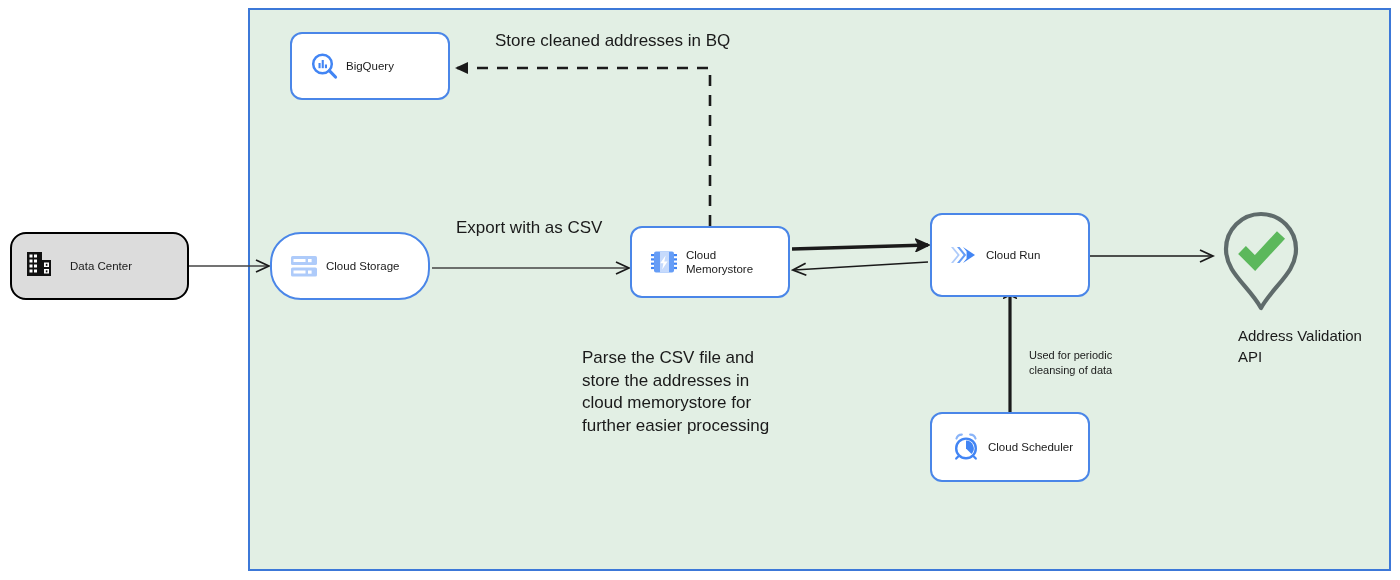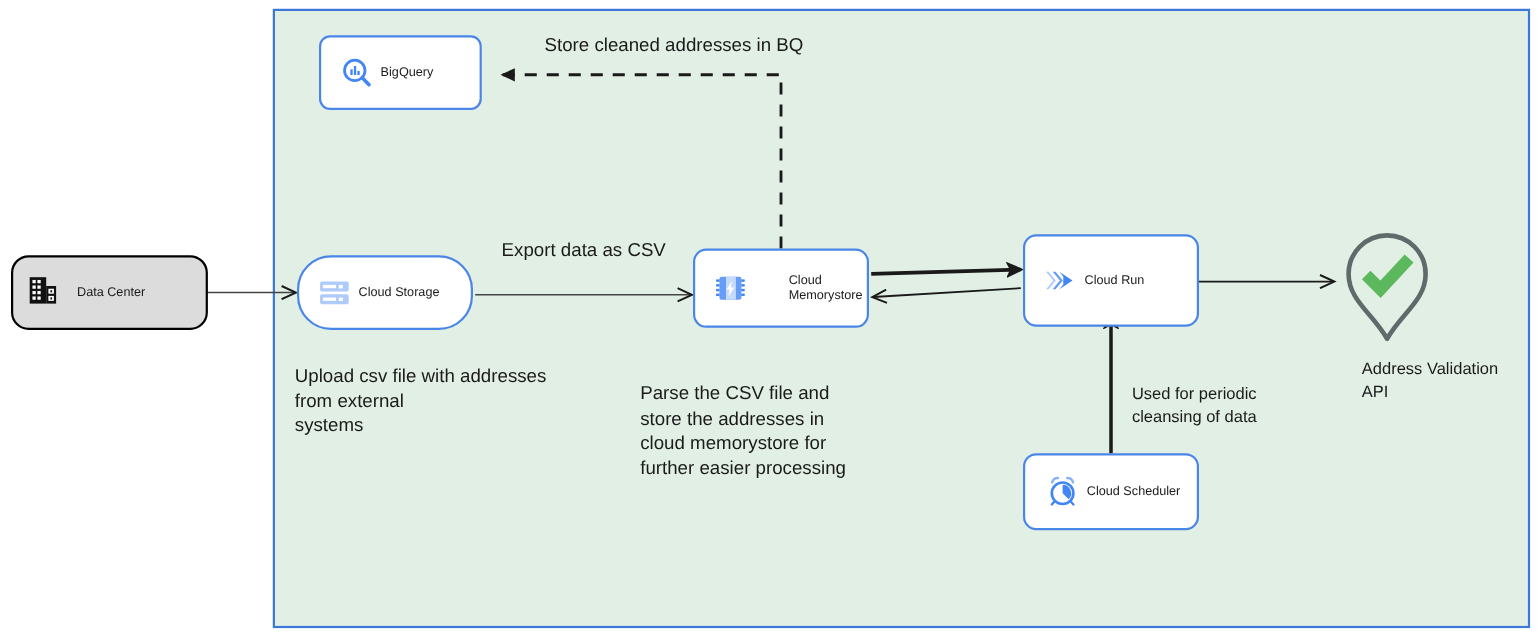--- a/index.html
+++ b/index.html
@@ -65,21 +65,21 @@
     white-space: pre-line;
   }
   .edge-label {
     position: absolute;
     font-size: 17px;
     color: #1a1a1a;
     white-space: nowrap;
   }
   .small-note {
     position: absolute;
-    font-size: 15px;
+    font-size: 11px;
     color: #1a1a1a;
     line-height: 1.4;
     white-space: pre-line;
   }
   .zone {
     position: absolute;
     box-sizing: border-box;
     border: 2px solid #3c78d8;
     background: #e2efe4;
   }
@@ -152,21 +152,21 @@
         </g>
         <g fill="#111">
           <rect x="21.8" y="14.8" width="1.6" height="2"></rect>
           <rect x="21.8" y="21.3" width="1.6" height="2"></rect>
         </g>
       </svg>
     </span>
     <span class="lbl">Data Center</span>
   </div>
 
-  <div class="node" style="left:290px; top:32px; width:148px; height:68px;border-radius:10px;">
+  <div class="node" style="left:290px; top:32px; width:160px; height:68px;">
     <span class="ico" style="width:44px; margin-left:10px;">
       <svg width="30" height="30" viewBox="0 0 30 30">
         <circle cx="13.5" cy="13" r="9.3" fill="none" stroke="#4285f4" stroke-width="2.5"></circle>
         <line x1="20.3" y1="19.6" x2="26.5" y2="26" stroke="#4285f4" stroke-width="3.2" stroke-linecap="round"></line>
         <g fill="#4285f4">
           <rect x="9.5" y="12" width="2.1" height="5.2"></rect>
           <rect x="12.7" y="9" width="2.1" height="8.2"></rect>
           <rect x="15.9" y="13.5" width="2.1" height="3.7"></rect>
         </g>
       </svg>
@@ -181,21 +181,21 @@
         <rect x="2" y="16.5" width="26" height="9" rx="1.6" fill="#aecbfa"></rect>
         <rect x="4.5" y="8" width="12" height="3" fill="#fff"></rect>
         <rect x="4.5" y="19.5" width="12" height="3" fill="#fff"></rect>
         <rect x="19" y="8" width="3.6" height="3.2" fill="#fff"></rect>
         <rect x="19" y="19.5" width="3.6" height="3.2" fill="#fff"></rect>
       </svg>
     </span>
     <span class="lbl">Cloud Storage</span>
   </div>
 
-  <div class="node" style="left:630px; top:226px; width:160px; height:72px;gap:31px;">
+  <div class="node" style="left:630px; top:226px; width:160px; height:72px;">
     <span class="ico" style="width:44px; margin-left:10px;">
       <svg width="30" height="30" viewBox="0 0 30 30">
         <g fill="#4285f4">
           <rect x="2" y="7" width="3.2" height="2.2"></rect>
             <rect x="2" y="11.3" width="3.2" height="2.2"></rect>
           <rect x="2" y="15.6" width="3.2" height="2.2"></rect>
             <rect x="2" y="19.9" width="3.2" height="2.2"></rect>
           <rect x="24.8" y="7" width="3.2" height="2.2"></rect>
             <rect x="24.8" y="11.3" width="3.2" height="2.2"></rect>
           <rect x="24.8" y="15.6" width="3.2" height="2.2"></rect>
@@ -239,27 +239,24 @@
     <svg width="86" height="105" viewBox="0 0 86 105">
       <path d="M43,101 C30,78 8,66 8,42 A35,35 0 0 1 78,42 C78,66 56,78 43,101 Z" fill="none" stroke="#5f6b6b" stroke-width="4.2" stroke-linejoin="round"></path>
       <path d="M24,43 L37,56 L63,28" fill="none" stroke="#5cb85c" stroke-width="11" stroke-linecap="butt" stroke-linejoin="miter"></path>
     </svg>
   </div>
   <div class="small-note" style="left:1238px; top:325px; width:180px; font-size:15px;">Address Validation
 API</div>
 
   <div class="edge-label" style="left:495px; top:31px;">Store cleaned addresses in BQ</div>
 
-  <div class="edge-label" style="left:456px; top:218px;">Export data as CSV</div>
+  <div class="edge-label" style="left:456px; top:218px;">Export with as CSV</div>
 
   <div class="small-note" style="left:1029px; top:348px; width:200px;">Used for periodic
 cleansing of data</div>
 
-  <div class="note" style="left:268px; top:331px; width:250px;">Upload csv file with addresses
-from external
-systems</div>
 
   <div class="note" style="left:582px; top:331px; width:290px;margin-top:16px;">Parse the CSV file and
 store the addresses in
 cloud  memorystore for
 further easier processing</div>
 
 </div>
 
 </body></html>

